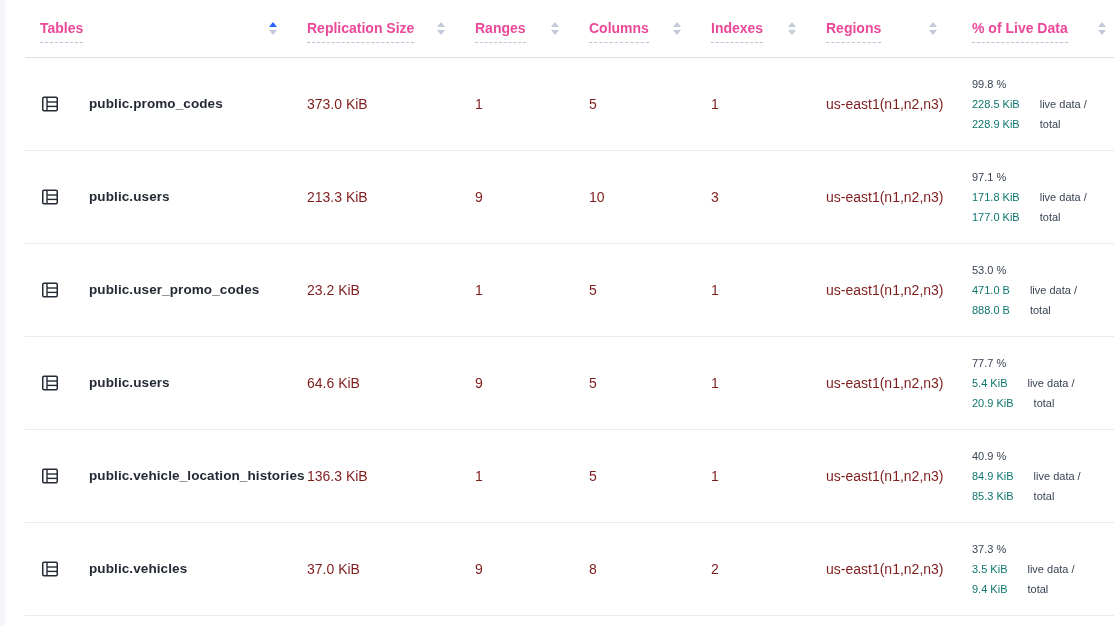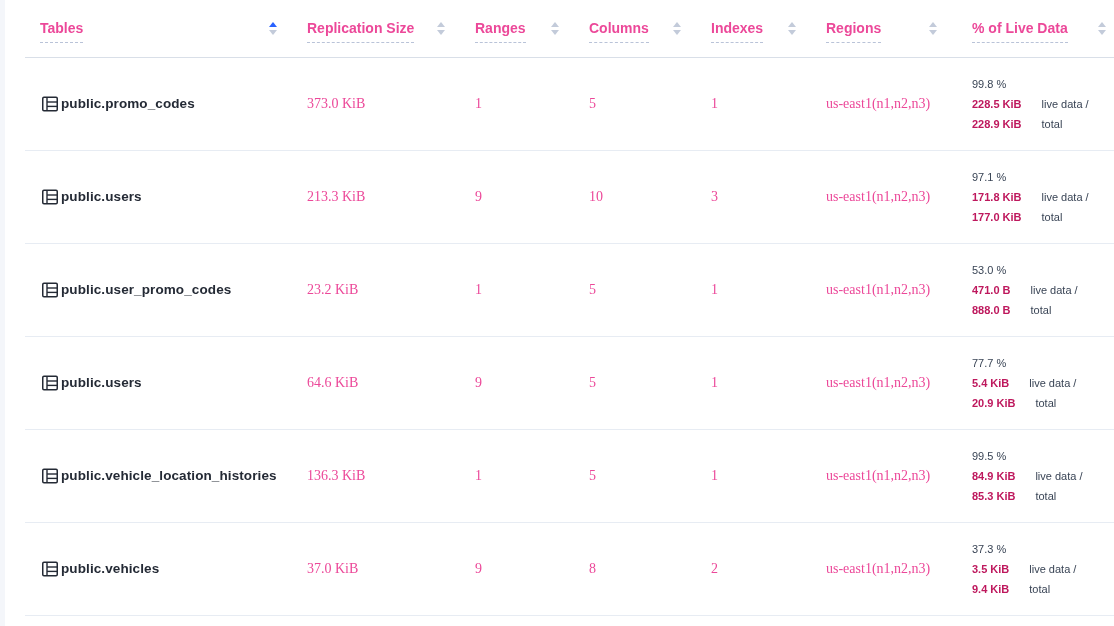--- a/index.html
+++ b/index.html
@@ -53,26 +53,26 @@
   tbody td {
     height:93px;
     border-bottom:1px solid #e7ecf3;
     vertical-align:middle;
     font-size:14px; font-weight:400; color:#394455;
     padding:0 12px 0 12px;
     white-space:nowrap;
   }
   tbody td.c0 { padding-left:15px; }
   tbody td.c6 { padding-left:17px; }
-  .name-cell { display:flex; align-items:center; gap:1px; }
+  .name-cell { display:flex; align-items:center; gap:29px; }
   .table-glyph { flex:0 0 auto; display:inline-flex; }
   .table-name { font-size:13.5px; font-weight:700; color:#242a35; letter-spacing:.1px; }
-  td .num { color:#ec4899;font-family:Liberation Serif, serif; }
+  td .num { color:#7f1d1d; }
   .live-cell { line-height:20px; font-size:11px; }
-  .live-cell .bold { font-weight:700; color:#be185d;margin-top:27px; }
+  .live-cell .bold { font-weight:400; color:#0f766e;margin-top:27px; }
   .live-cell .sfx { margin-left:20px; color:#394455; }
 </style>
 </head>
 <body>
 
 <div class="left-strip"></div>
 
 <table class="db-table">
   <colgroup>
     <col class="c0">
@@ -273,21 +273,21 @@
             <span class="table-name">public.vehicle_location_histories</span>
           </div>
         </td>
         <td class="c1"><span class="num">136.3 KiB</span></td>
         <td class="c2"><span class="num">1</span></td>
         <td class="c3"><span class="num">5</span></td>
         <td class="c4"><span class="num">1</span></td>
         <td class="c5"><span class="num">us-east1(n1,n2,n3)</span></td>
         <td class="c6">
           <div class="live-cell">
-            <div><span>99.5 %</span></div>
+            <div><span>40.9 %</span></div>
             <div><span class="bold">84.9 KiB</span><span class="sfx">live data /</span></div>
             <div><span class="bold">85.3 KiB</span><span class="sfx">total</span></div>
           </div>
         </td>
       </tr>
       <tr>
         <td class="c0">
           <div class="name-cell">
             <span class="table-glyph">
               <svg width="20" height="20" viewBox="0 0 20 20" fill="none">

